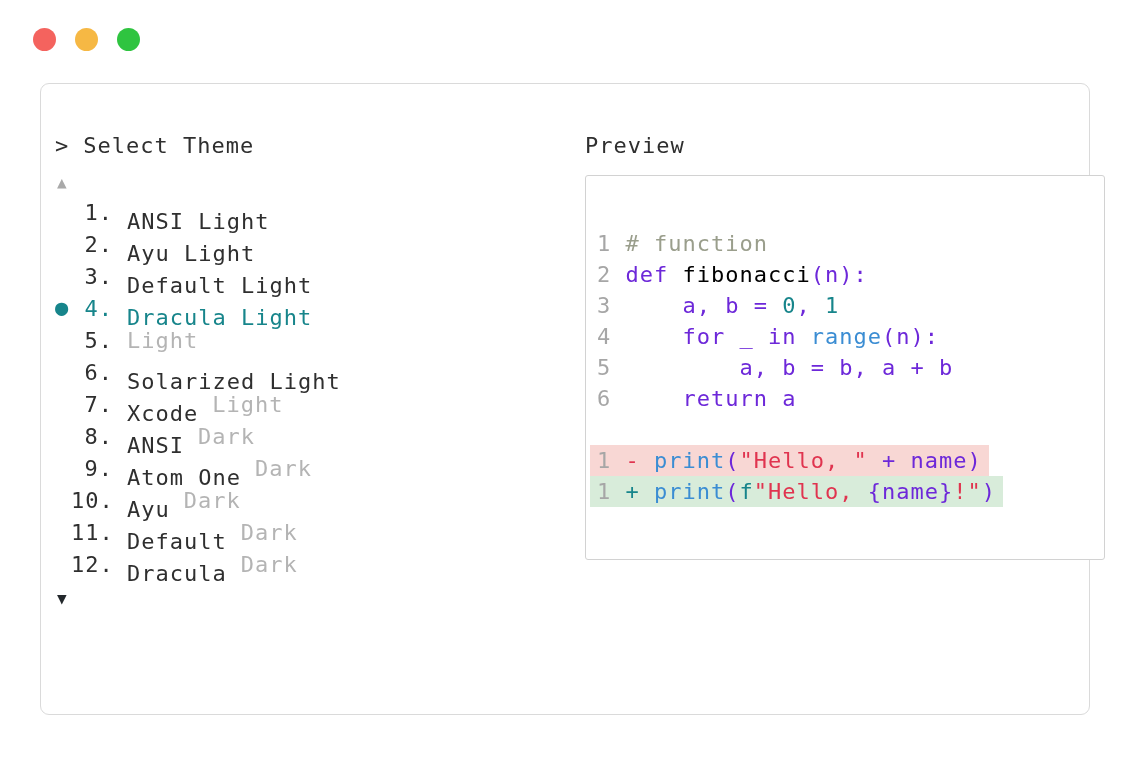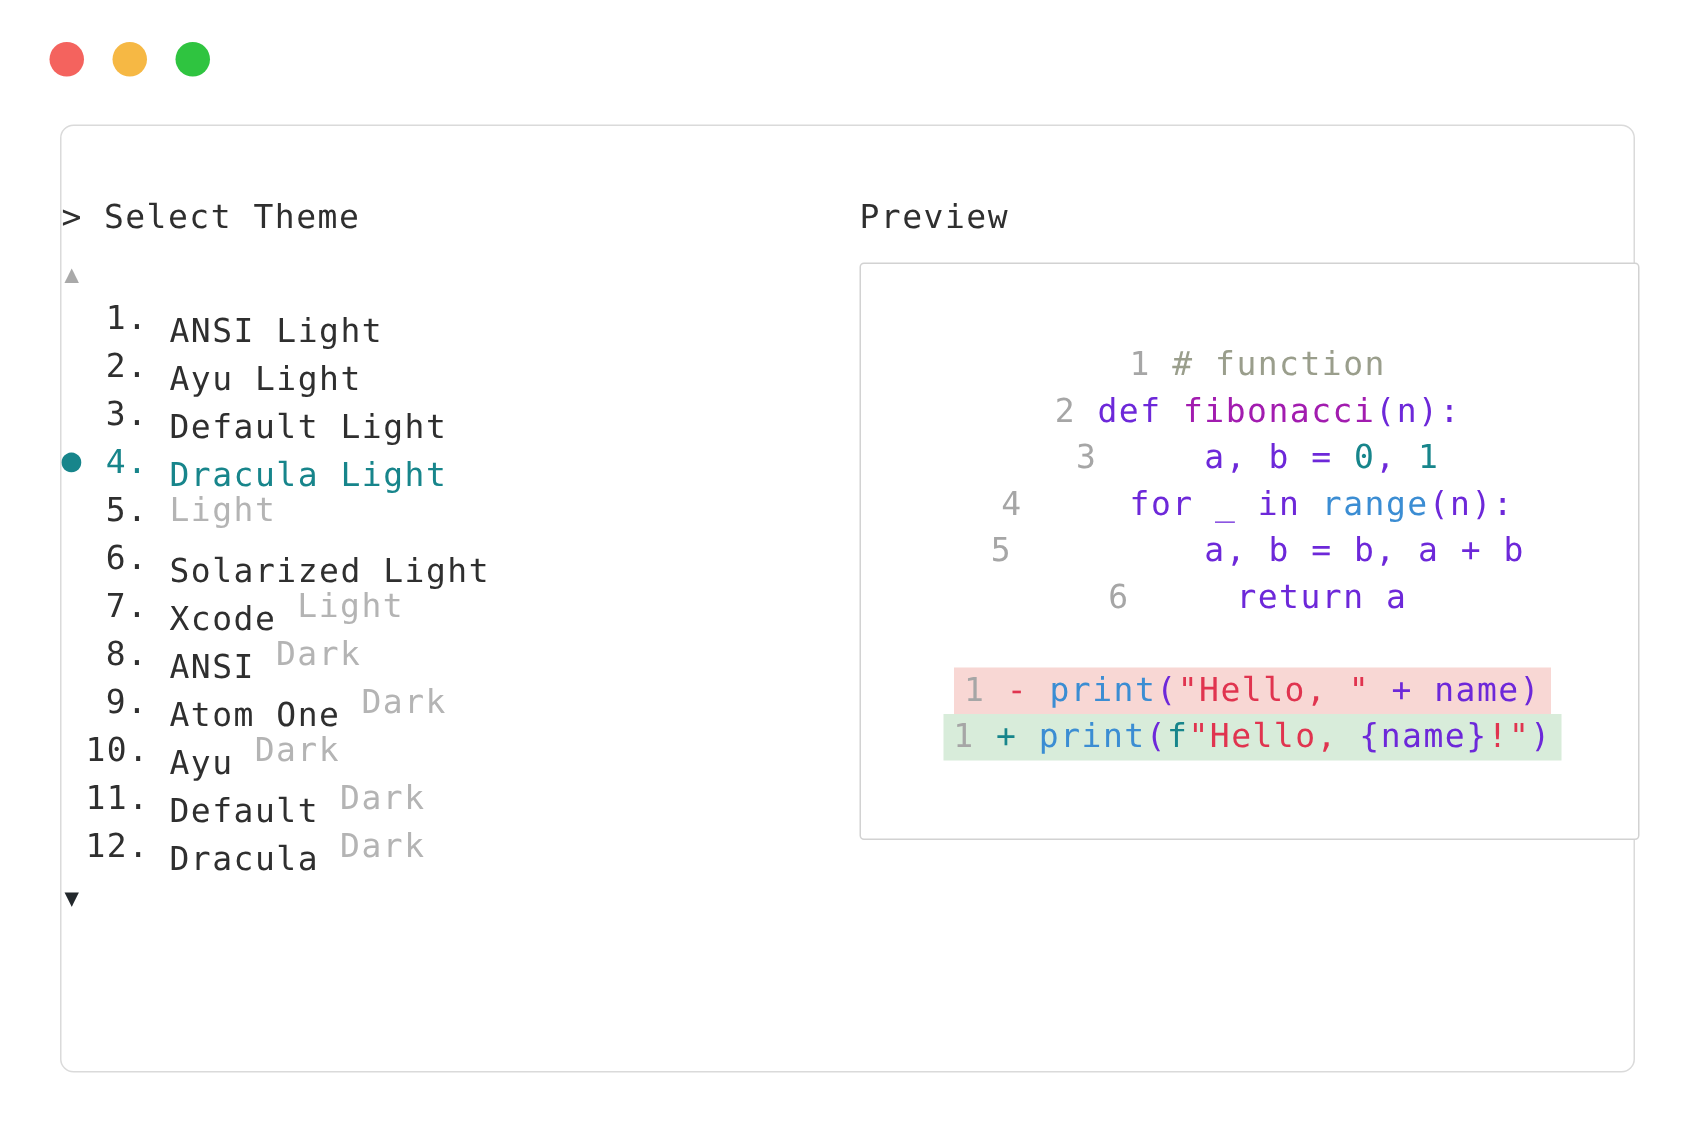--- a/index.html
+++ b/index.html
@@ -11,22 +11,22 @@
   .traffic { position:absolute; left:33px; top:28px; display:flex; gap:19px; }
   .dot { width:23px; height:23px; border-radius:50%; }
   .dot.red    { background:#f4635e; }
   .dot.yellow { background:#f6b844; }
   .dot.green  { background:#2fc440; }
 
   .panel {
     position:absolute; left:40px; top:83px; width:1050px; height:632px;
     border:1.5px solid #dadada; border-radius:9px; background:#fff;
   }
-  .left  { position:absolute; left:0; top:46px; width:482px; }
-  .right { position:absolute; left:516px; top:46px; width:523px;padding-left:16px; }
+  .left  { position:absolute; left:14px; top:46px; width:482px; }
+  .right { position:absolute; left:528px; top:46px; width:523px;padding-left:16px; }
 
   .title-row { font-size:22px; letter-spacing:1px; height:32px; line-height:32px; white-space:pre; }
   .prompt { margin-right:14px; }
 
   .scroll-up, .scroll-down { font-size:16px; margin-left:2px; height:26px; line-height:26px; }
   .scroll-up   { color:#a9a9a9; margin-top:8px; }
   .scroll-down { color:#23282c; margin-top:6px; }
 
   .list { margin-top:0; }
   .row { height:32px; display:flex; align-items:center; font-size:22px; letter-spacing:1px; cursor:default; }
@@ -36,29 +36,29 @@
   .muted { margin-left:14px; color:#b4b4b4; }
   .row.sel .num, .row.sel .nm { color:#17858b; }
 
   .preview-title { font-size:22px; letter-spacing:1px; height:32px; line-height:32px; }
   .preview-box {
     margin-top:13px; width:520px; height:385px;
     border:1.5px solid #d2d2d2; border-radius:3px; background:#fff;
     padding:52px 0 0 11px; white-space:pre;
     font-size:22px; letter-spacing:1px; line-height:31px;
   }
-  .cl { height:31px;text-align:center; }
+  .cl { height:31px; }
   .bg { display:inline-block; padding:0 7px; margin-left:-7px; height:31px; }
   .bg.del { background:#f8d7d4; }
   .bg.add { background:#d8ecda; }
 
   .tk-ln  { color:#a6a6a6; }
   .tk-d   { color:#6d28d9; }
   .tk-cm  { color:#9a9e8c; }
-  .tk-fn  { color:#a21caf; }
+  .tk-fn  { color:#000000; }
   .tk-num { color:#17858b; }
   .tk-b   { color:#3b8dd3;margin-top:18px; }
   .tk-s   { color:#e0344f; }
   .tk-t   { color:#17858b; }
 
   .footer {
     position:absolute; left:18px; bottom:40px;
     font-size:22px; letter-spacing:1px; line-height:32px; color:#a8a8a8; white-space:pre;
   }
 </style>

